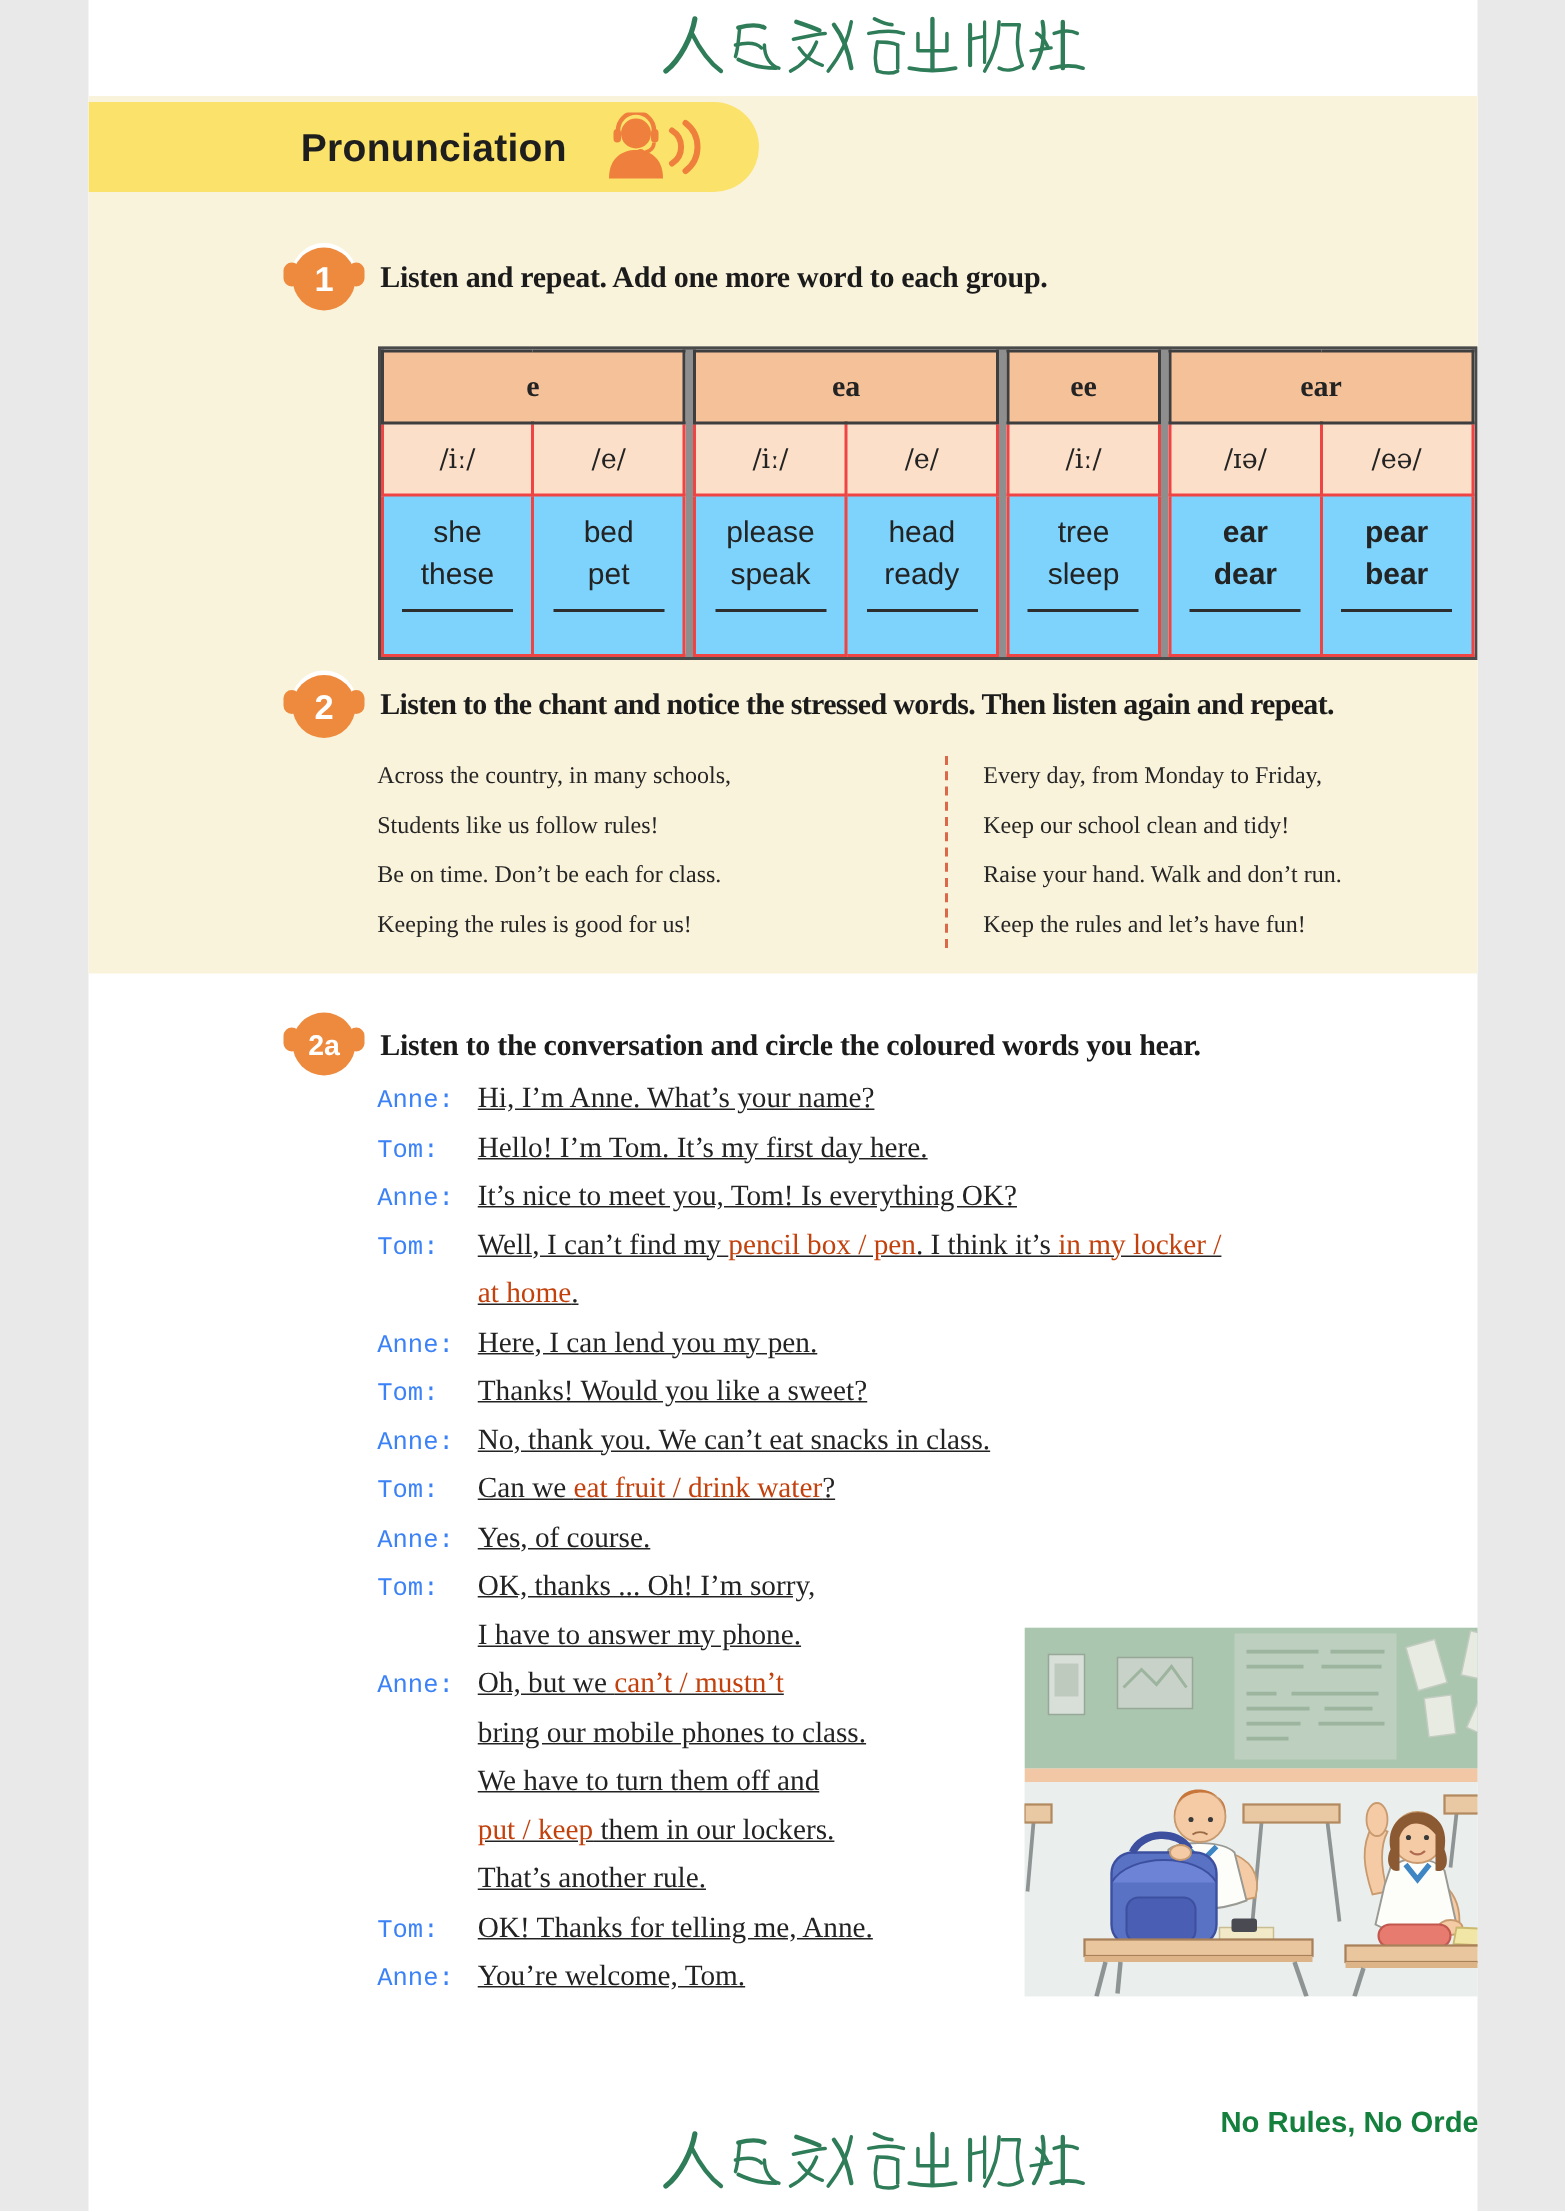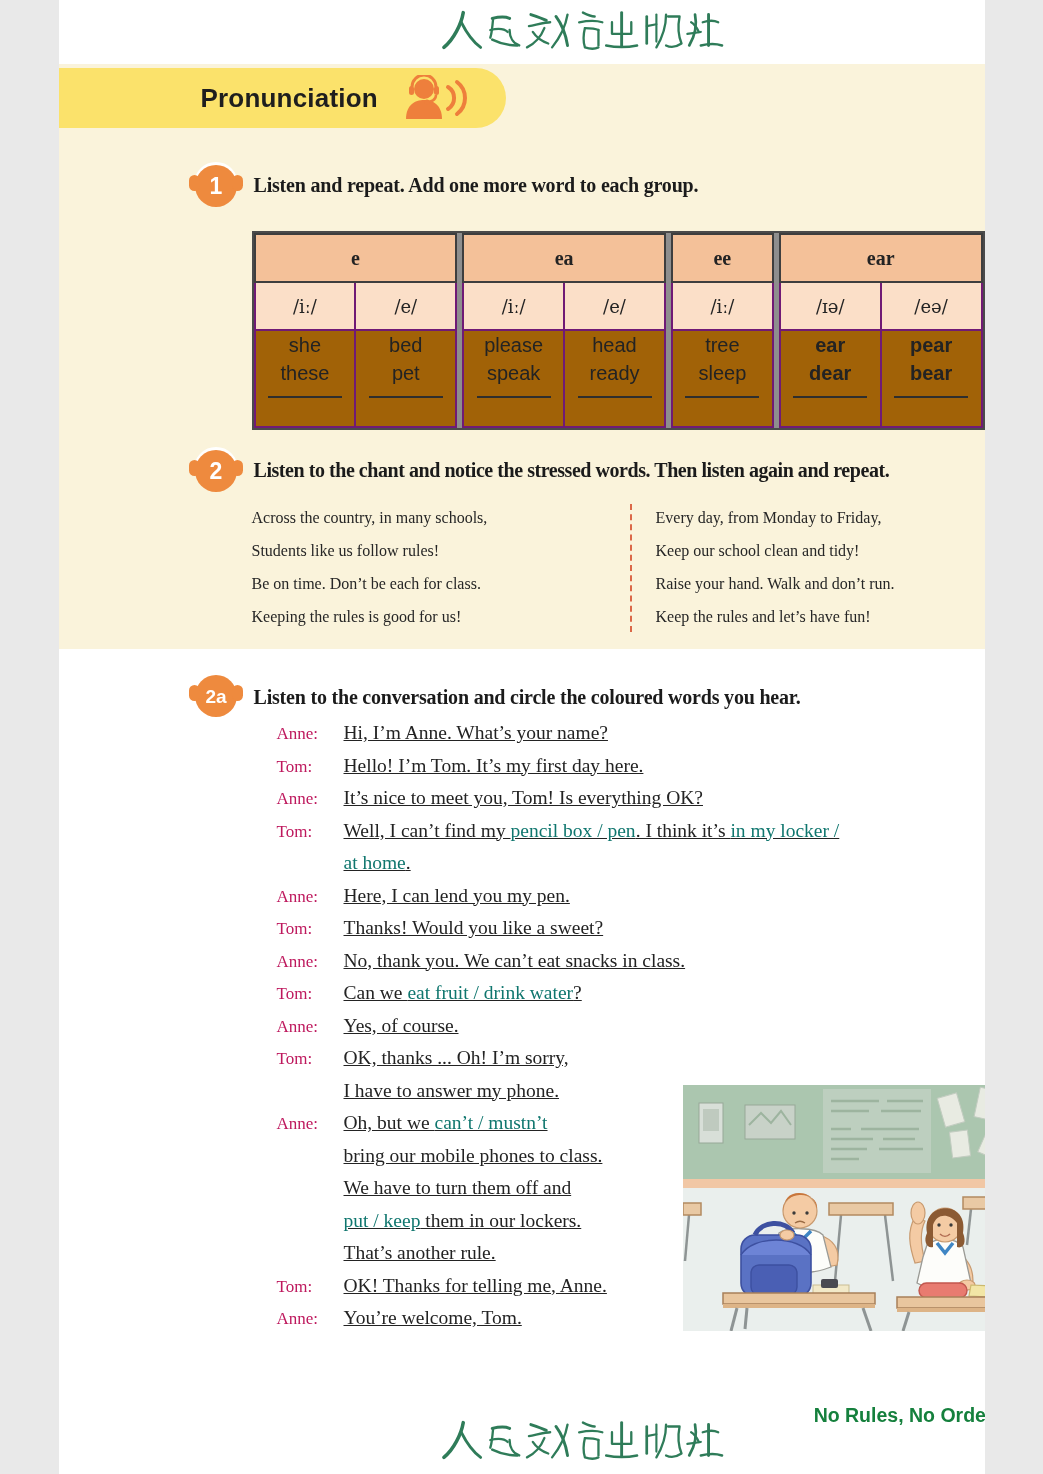--- a/index.html
+++ b/index.html
@@ -26,41 +26,41 @@
   
   .act-title{position:absolute;left:195px;font-weight:bold;font-size:20px;color:#1b1b1b;
              letter-spacing:-0.2px;white-space:nowrap;text-align:right;}
 
   
   .ptable{position:absolute;left:193px;top:231px;display:flex;gap:5px;background:#8E8E8E;
           border:2px solid #4A4A4A;}
   table.pg{border-collapse:collapse;background:#fff;table-layout:fixed;}
   table.pg th{background:#F4C199;border:2px solid #3E3E3E;height:44px;font-size:20px;
               font-weight:bold;text-align:center;}
-  table.pg td{border:2px solid #701a75;text-align:center;width:106px;}
+  table.pg td{border:2px solid #ef4444;text-align:center;width:106px;}
   td.ph{background:#FBDFC8;height:44px;font-family:"DejaVu Serif",serif;font-size:18px;}
-  td.wd{background:#a16207;height:94px;vertical-align:top;padding-top:0;
+  td.wd{background:#7dd3fc;height:94px;vertical-align:top;padding-top:10px;
         font-family:"Liberation Sans","DejaVu Sans",sans-serif;font-size:20px;line-height:28px;}
   td.wd.b{font-weight:bold;}
   .blank{width:74px;margin:9px auto 0;border-bottom:2px solid #2e2e2e;height:0;}
 
   
   .chant-col{position:absolute;top:501px;font-size:16px;line-height:33px;color:#262626;white-space:nowrap;}
   .chant-left{left:193px;}
   .chant-right{left:597px;}
   .chant-divider{position:absolute;left:571px;top:504px;height:128px;width:0;
                  border-left:2px dashed #DB6848;}
 
   
   .dialogue{position:absolute;left:193px;top:722px;width:760px;}
   .dlg-line{display:flex;height:32.5px;align-items:baseline;}
-  .dlg-spk{width:67px;flex:0 0 67px;font-family:Liberation Serif, serif;font-size:17px;
-           color:#be185d;margin-left:25px;}
+  .dlg-spk{width:67px;flex:0 0 67px;font-family:Liberation Mono, monospace;font-size:17px;
+           color:#3b82f6;}
   .dlg-txt{font-size:19.5px;color:#232323;white-space:nowrap;text-decoration:underline;}
-  .orange{color:#0f766e;}
+  .orange{color:#c2410c;}
 
   
   .illus{position:absolute;left:624px;top:1085px;width:334px;height:246px;}
 
   
   .footer-title{position:absolute;left:660px;top:1404px;width:275px;text-align:right;
                 font-family:"Liberation Sans",sans-serif;font-weight:bold;font-size:19.5px;
                 color:#15803d;}
   .page-badge{position:absolute;left:947px;top:1400px;width:46px;height:31px;background:#1C4B9A;
               border-radius:50%;display:flex;align-items:center;justify-content:center;

